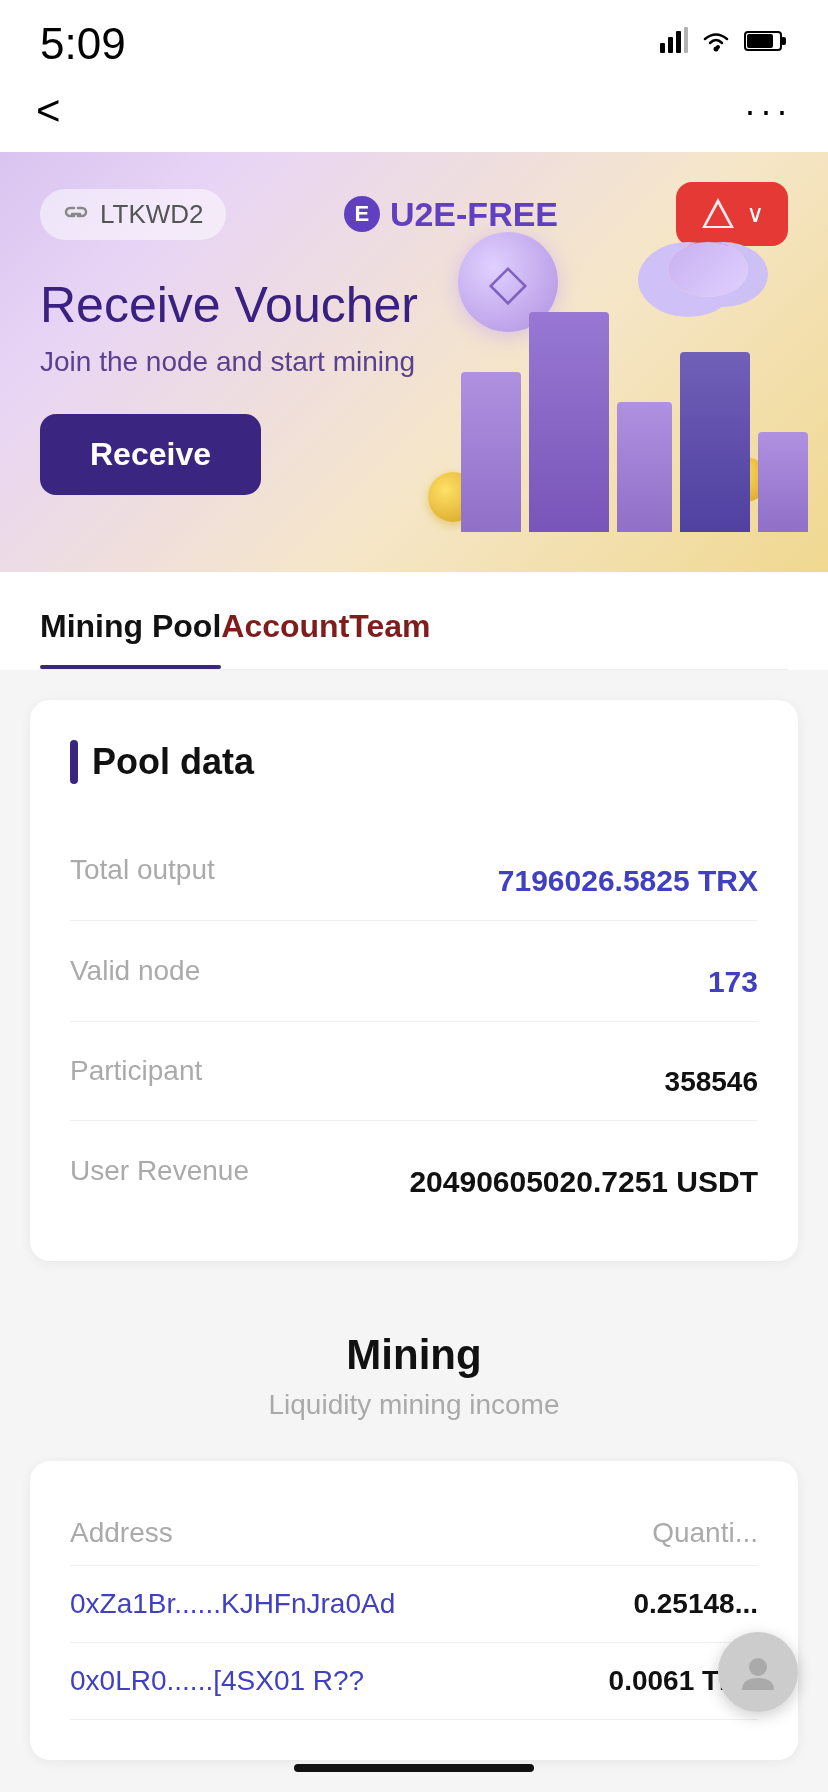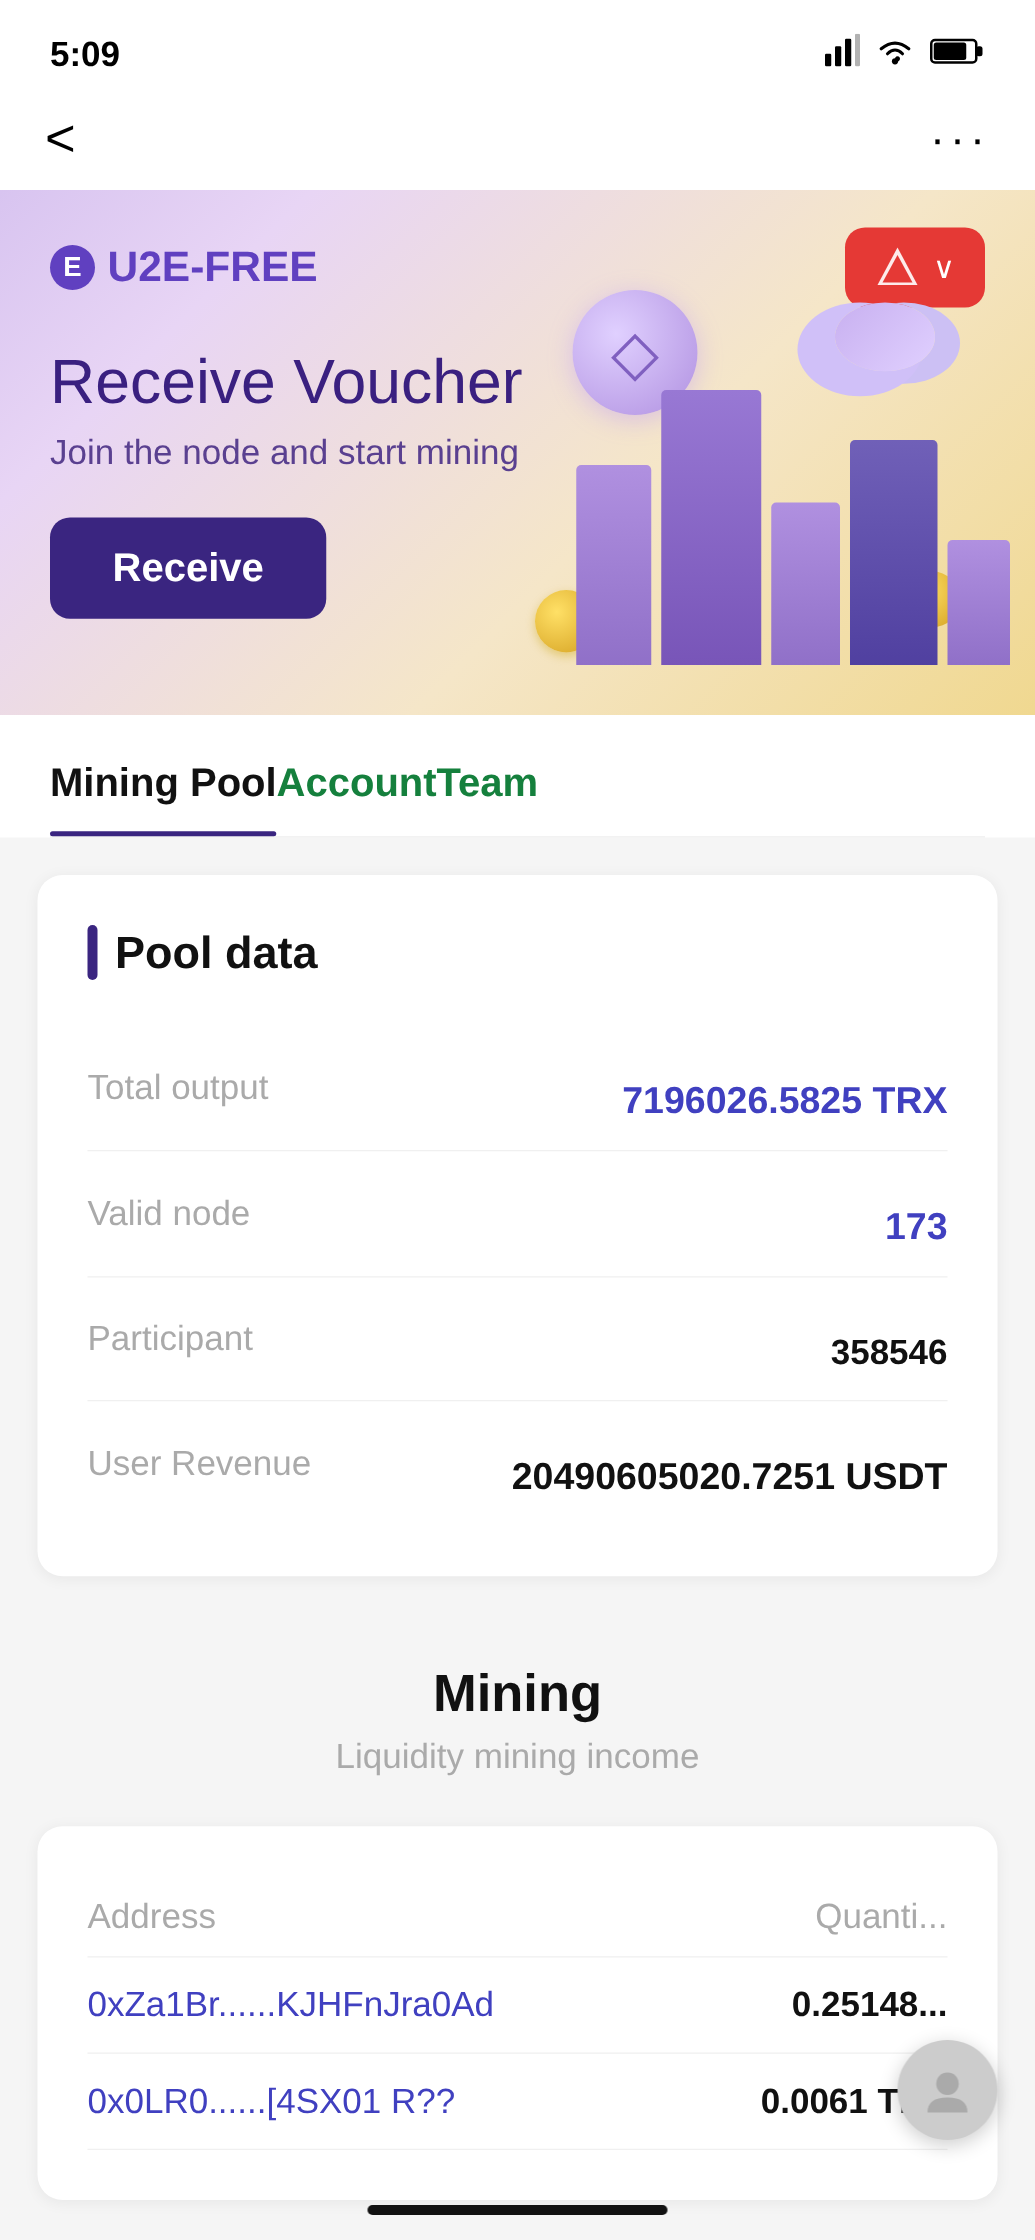--- a/index.html
+++ b/index.html
@@ -15,22 +15,22 @@
     
     .status-bar {
       background: #fff;
       display: flex;
       justify-content: space-between;
       align-items: center;
       padding: 18px 40px 10px;
       height: 80px;
     }
     .status-time {
-      font-size: 28px;
-      font-weight: 700;
+      font-size: 44px;
+      font-weight: 400;
       color: #000;
     }
     .status-icons {
       display: flex;
       align-items: center;
       gap: 12px;
     }
     .signal-icon, .wifi-icon, .battery-icon {
       font-size: 28px;
       color: #000;
@@ -222,21 +222,21 @@
       padding: 0 40px;
     }
     .tabs-container {
       display: flex;
       border-bottom: 1px solid #eee;
     }
     .tab-item {
       padding: 36px 0 24px;
       font-size: 32px;
       font-weight: 600;
-      color: #15803d;
+      color: #7f1d1d;
       cursor: pointer;
       position: relative;
     }
     .tab-item.active {
       color: #111;
     }
     .tab-item.active::after {
       content: '';
       position: absolute;
       bottom: 0;
@@ -417,20 +417,26 @@
   </div>
 </div>
 
 <div class="nav-bar">
   <span class="back-btn">&lt;</span>
   <span class="more-btn">···</span>
 </div>
 
 <div class="hero-banner">
   <div class="hero-top-bar">
+    <div class="hero-code-badge">
+      <svg width="28" height="28" viewBox="0 0 28 28" fill="none">
+        <path d="M12 8H8a4 4 0 000 8h4m4-8h4a4 4 0 010 8h-4M10 14h8" stroke="#888" stroke-width="2.5" stroke-linecap="round"></path>
+      </svg>
+      <span>LTKWD2</span>
+    </div>
     <div class="hero-logo">
       <div class="hero-logo-icon">E</div>
       <span>U2E-FREE</span>
     </div>
     <div class="tron-btn">
       <svg class="tron-icon" viewBox="0 0 36 36">
         <polygon points="18,2 34,32 2,32" fill="white" opacity="0.9"></polygon>
         <polygon points="18,8 30,30 6,30" fill="#e53935"></polygon>
       </svg>
       <span class="tron-chevron">∨</span>

